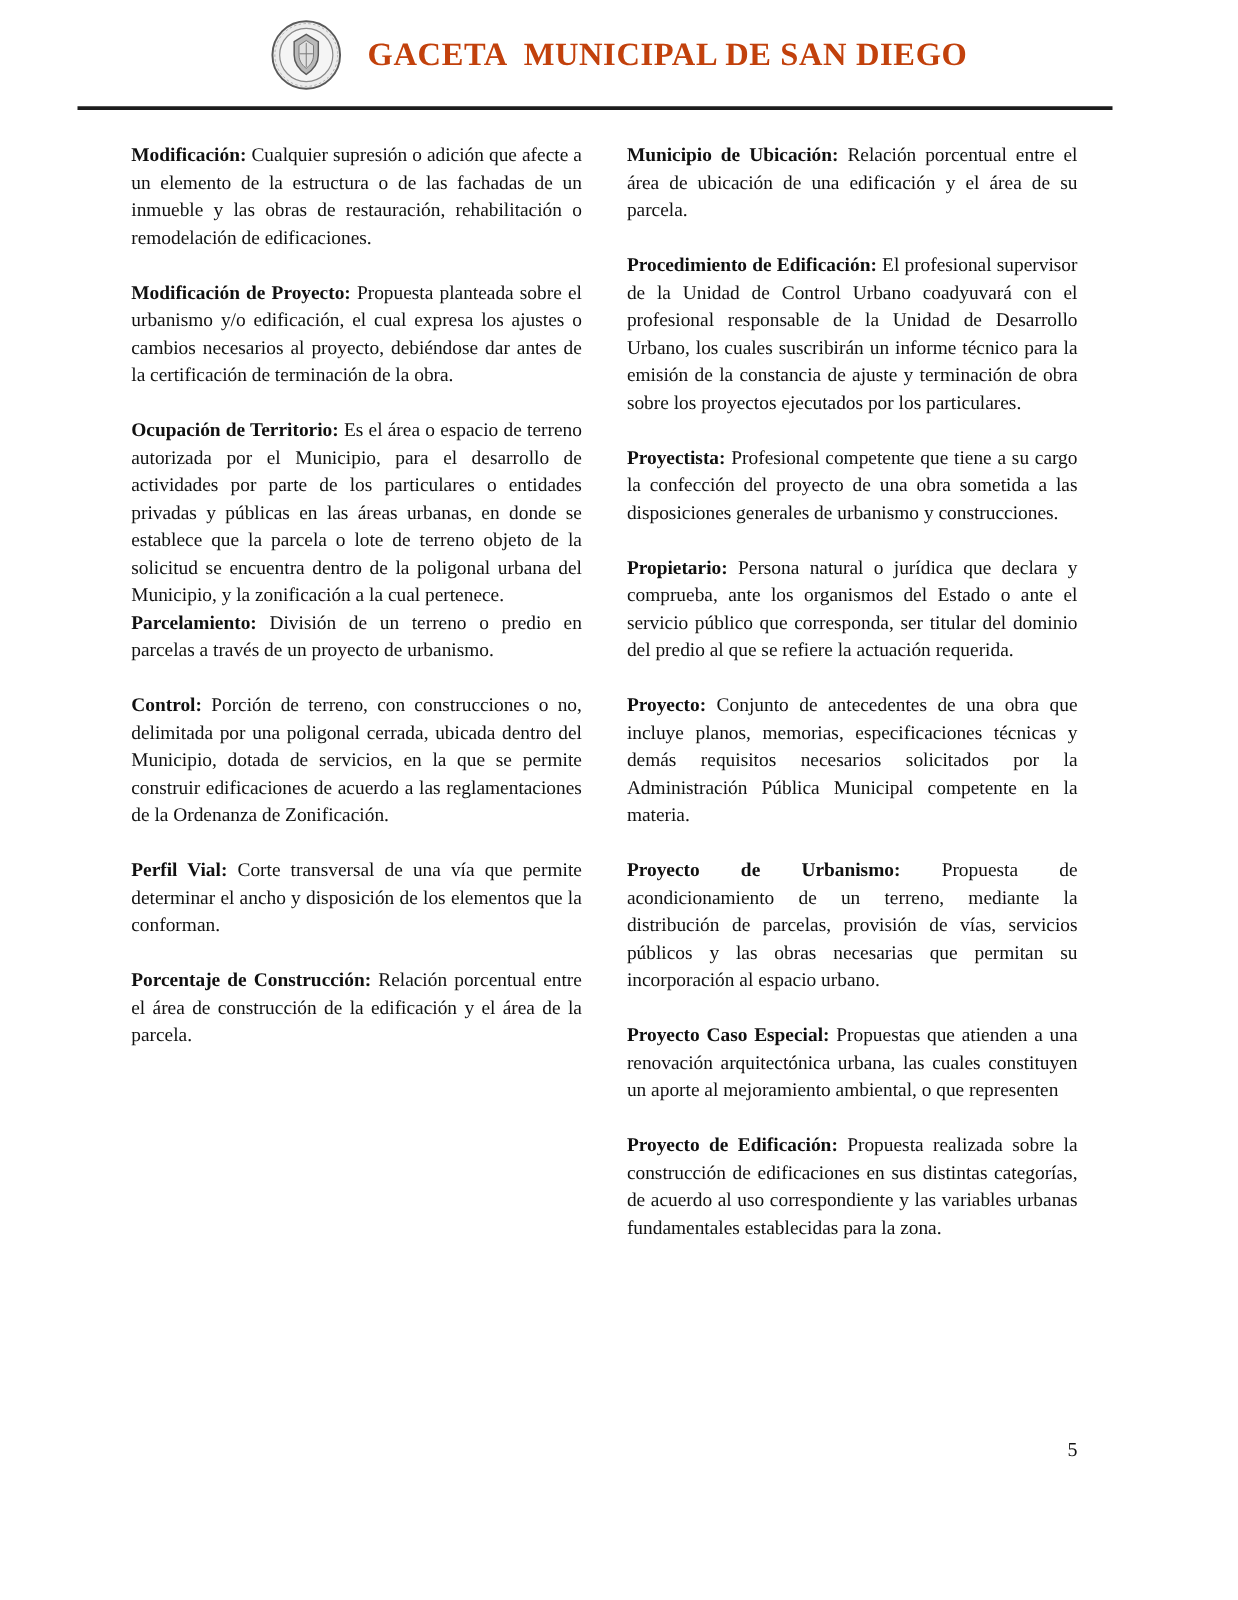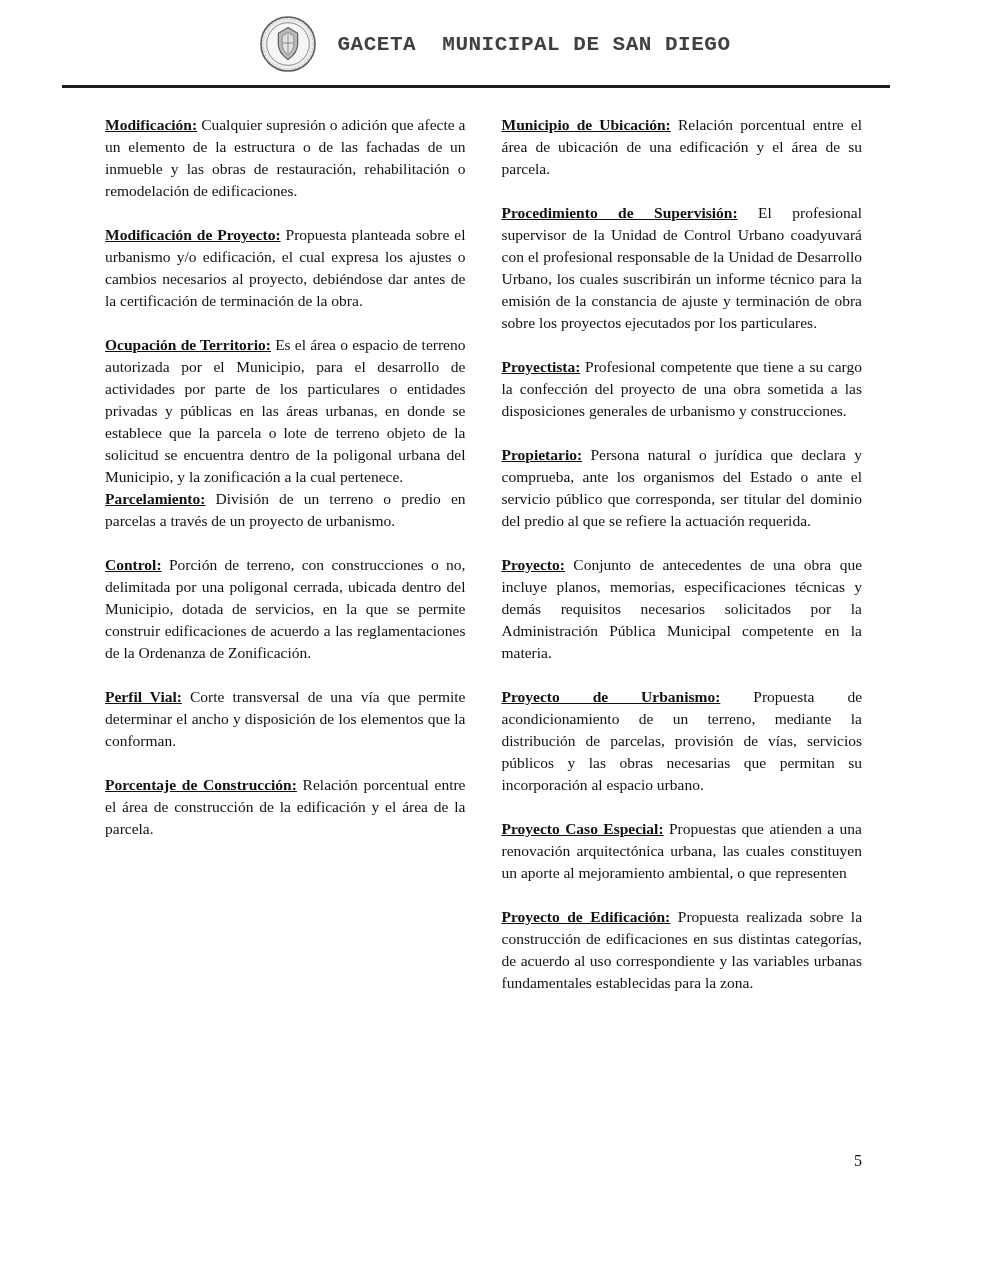--- a/index.html
+++ b/index.html
@@ -16,46 +16,45 @@
     display: flex;
     align-items: center;
     justify-content: center;
     gap: 20px;
     padding-top: 12px;
     height: 64px;
   }
   .seal { flex: 0 0 auto; width: 58px; height: 58px; }
   .title {
     margin: 0;
-    font-size: 21px;
+    font-size: 26px;
     font-weight: bold;
     letter-spacing: 0.5px;
     white-space: pre;
-    color: #404040;
-    font-family: Liberation Mono, monospace;
+    color: #c2410c;
   }
   .rule {
     border: none;
     border-top: 3px solid #1c1c1c;
     margin: 9px 100px 0 62px;
   }
   .columns {
     margin: 26px 128px 0 105px;
     display: grid;
     grid-template-columns: 1fr 1fr;
     column-gap: 36px;
   }
   .col {
     text-align: justify;
     font-size: 15.5px;
     line-height: 22px;
   }
   .entry { margin: 0 0 22px 0; }
   .entry.tight-after { margin-bottom: 0; }
-  .term { font-weight: bold; text-decoration: underline; }
+  .term { font-weight: bold; }
   .page-number {
     position: absolute;
     top: 1152px;
     right: 128px;
     font-size: 16px;
     color: #111111;
   }
 </style>
 </head>
 <body>
@@ -111,21 +110,21 @@
         <span>Relación porcentual entre el área de construcción de la edificación y el área de la parcela.</span>
       </p>
     </section>
 
     <section class="col">
       <p class="entry">
         <strong class="term">Municipio de Ubicación:</strong>
         <span>Relación porcentual entre el área de ubicación de una edificación y el área de su parcela.</span>
       </p>
       <p class="entry">
-        <strong class="term">Procedimiento de Supervisión:</strong>
+        <strong class="term">Procedimiento de Edificación:</strong>
         <span>El profesional supervisor de la Unidad de Control Urbano coadyuvará con el profesional responsable de la Unidad de Desarrollo Urbano, los cuales suscribirán un informe técnico para la emisión de la constancia de ajuste y terminación de obra sobre los proyectos ejecutados por los particulares.</span>
       </p>
       <p class="entry">
         <strong class="term">Proyectista:</strong>
         <span>Profesional competente que tiene a su cargo la confección del proyecto de una obra sometida a las disposiciones generales de urbanismo y construcciones.</span>
       </p>
       <p class="entry">
         <strong class="term">Propietario:</strong>
         <span>Persona natural o jurídica que declara y comprueba, ante los organismos del Estado o ante el servicio público que corresponda, ser titular del dominio del predio al que se refiere la actuación requerida.</span>
       </p>

